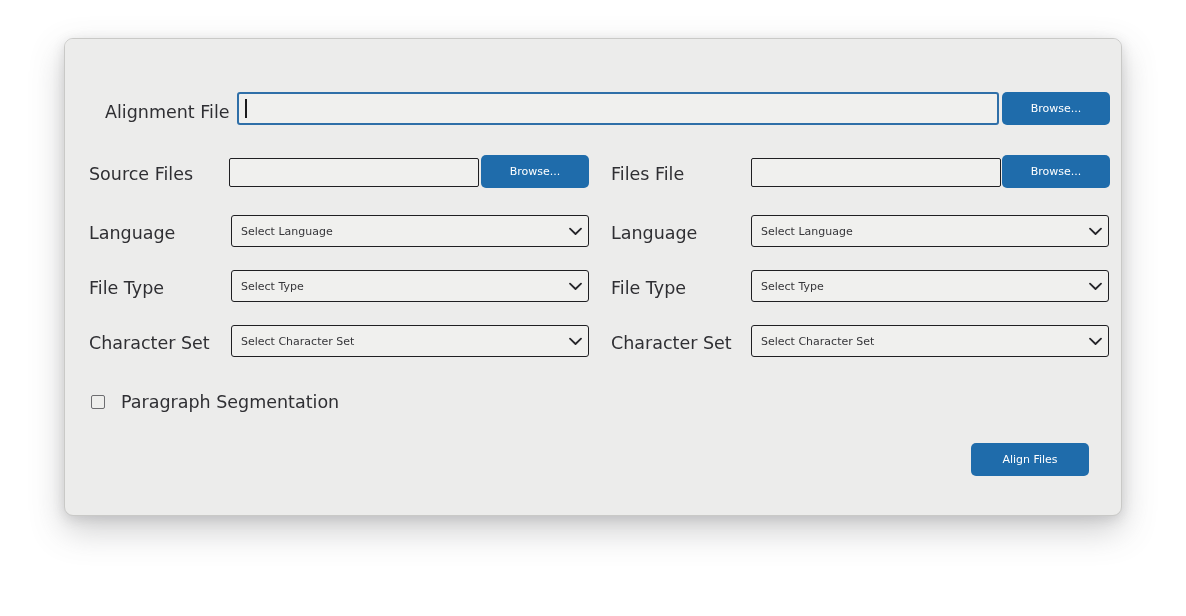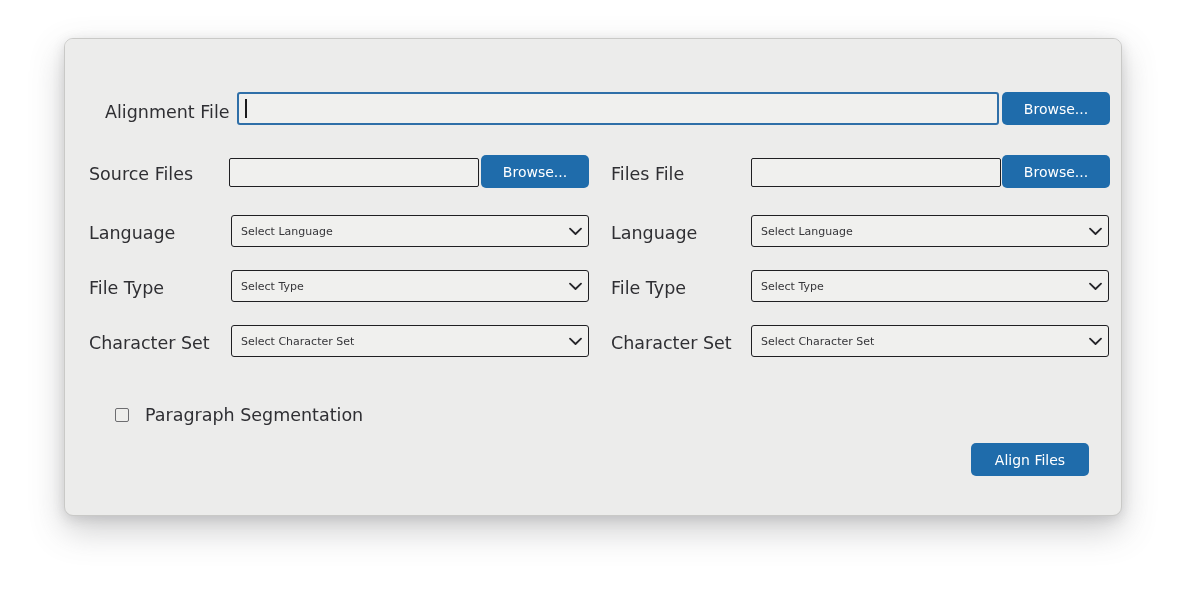--- a/index.html
+++ b/index.html
@@ -110,21 +110,21 @@
     background: #1b1b1d;
   }
 
   .btn-blue {
     position: absolute;
     background: #1f6cab;
     color: #ffffff;
     border: none;
     border-radius: 5px;
     font-family: "DejaVu Sans", "Liberation Sans", sans-serif;
-    font-size: 14px;
+    font-size: 11px;
     display: flex;
     align-items: center;
     justify-content: center;
     cursor: pointer;
     padding: 0 11px;
     white-space: nowrap;
   }
 
   .combo {
     position: absolute;
@@ -262,21 +262,21 @@
 
       <div class="combo" style="left:686px; top:286px; width:358px; height:32px;">
         <span class="combo-text">Select Character Set</span>
         <span class="chev">
           <svg width="13" height="9" viewBox="0 0 13 9">
               <path d="M1 1.6 L6.5 7 L12 1.6" stroke="#26262a" stroke-width="1.8" fill="none" stroke-linecap="round" stroke-linejoin="round"></path>
             </svg>
         </span>
       </div>
 
-      <div class="checkrow" style="left:26px; top:366px;margin-left:24px;">
+      <div class="checkrow" style="left:26px; top:353px;">
         <div class="checkbox-box"></div>
         <span class="check-label">Paragraph Segmentation</span>
       </div>
 
       <button class="btn-blue" style="left:906px; top:404px; width:118px; height:33px;">Align Files</button>
 
     </div>
   </div>
 </div>
 

